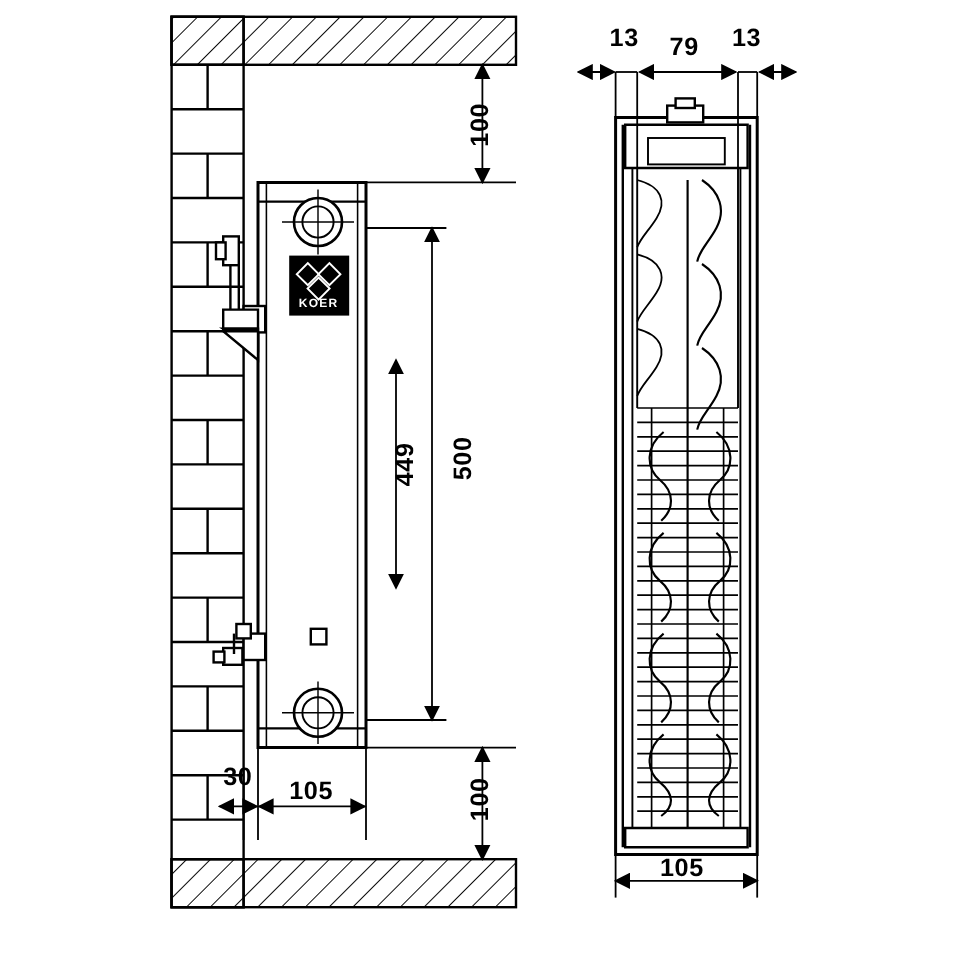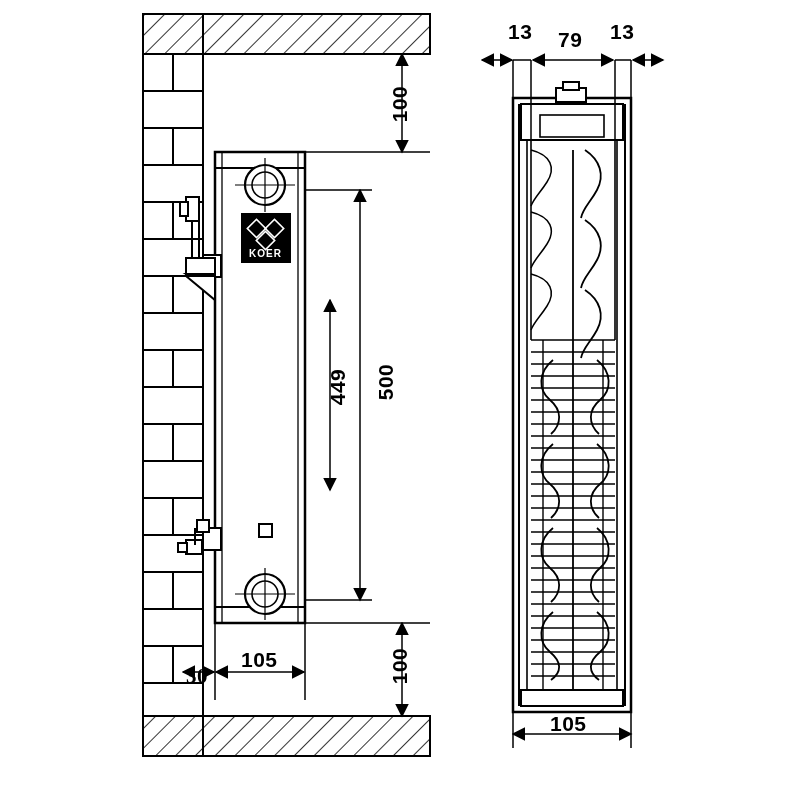--- a/index.html
+++ b/index.html
@@ -285,21 +285,21 @@
       <line x1="631" y1="712" x2="631" y2="748"></line>
       <line x1="513" y1="734" x2="631" y2="734" marker-start="url(#arrowStart)" marker-end="url(#arrowEnd)"></line>
     </g>
   </svg>
 
   <div class="dim-label vert" style="left:382px; top:92px;">100</div>
   <div class="dim-label vert" style="left:382px; top:654px;">100</div>
   <div class="dim-label vert" style="left:368px; top:370px;">500</div>
   <div class="dim-label vert" style="left:320px; top:375px;">449</div>
 
-  <div class="dim-label" style="left:186px; top:664px;font-family:Liberation Serif, serif;">30</div>
+  <div class="dim-label" style="left:186px; top:636px;">30</div>
   <div class="dim-label" style="left:241px; top:648px;">105</div>
 
   <div class="dim-label" style="left:508px; top:20px;">13</div>
   <div class="dim-label" style="left:558px; top:28px;text-align:center;">79</div>
   <div class="dim-label" style="left:610px; top:20px;">13</div>
 
   <div class="dim-label" style="left:550px; top:712px;">105</div>
 
   <div class="brand" style="left:249px; top:248px;">KOER</div>
 

